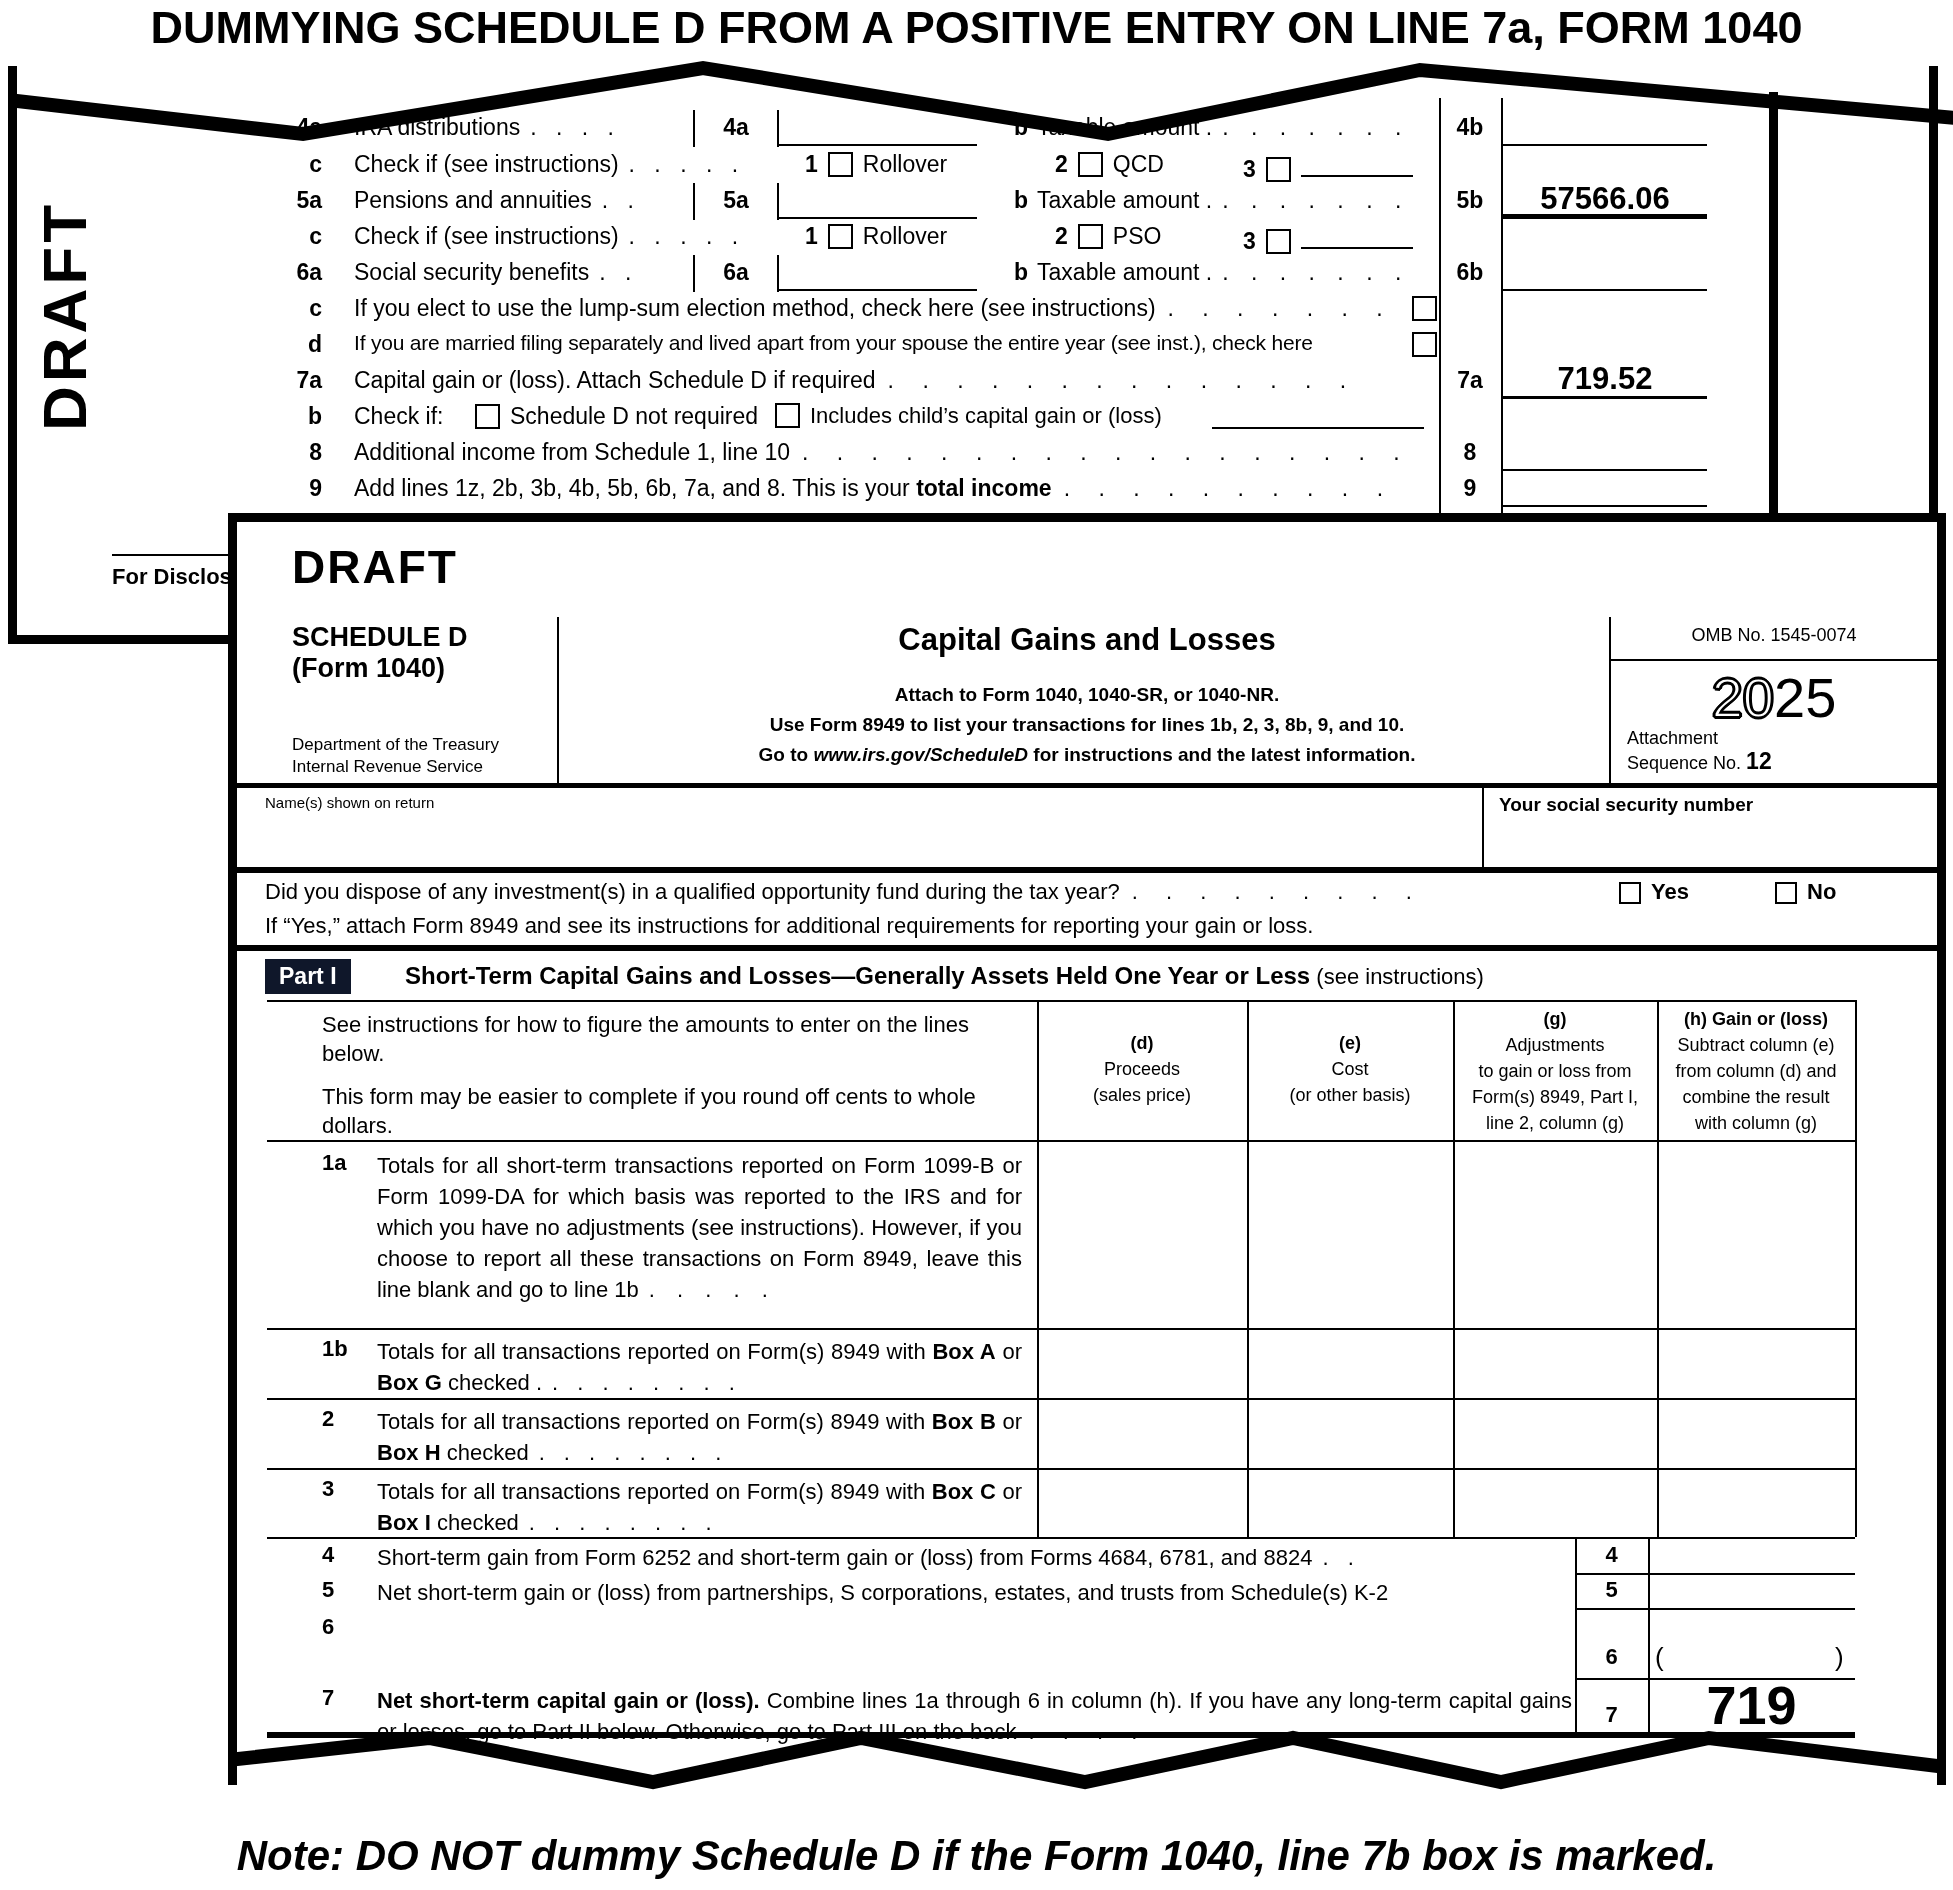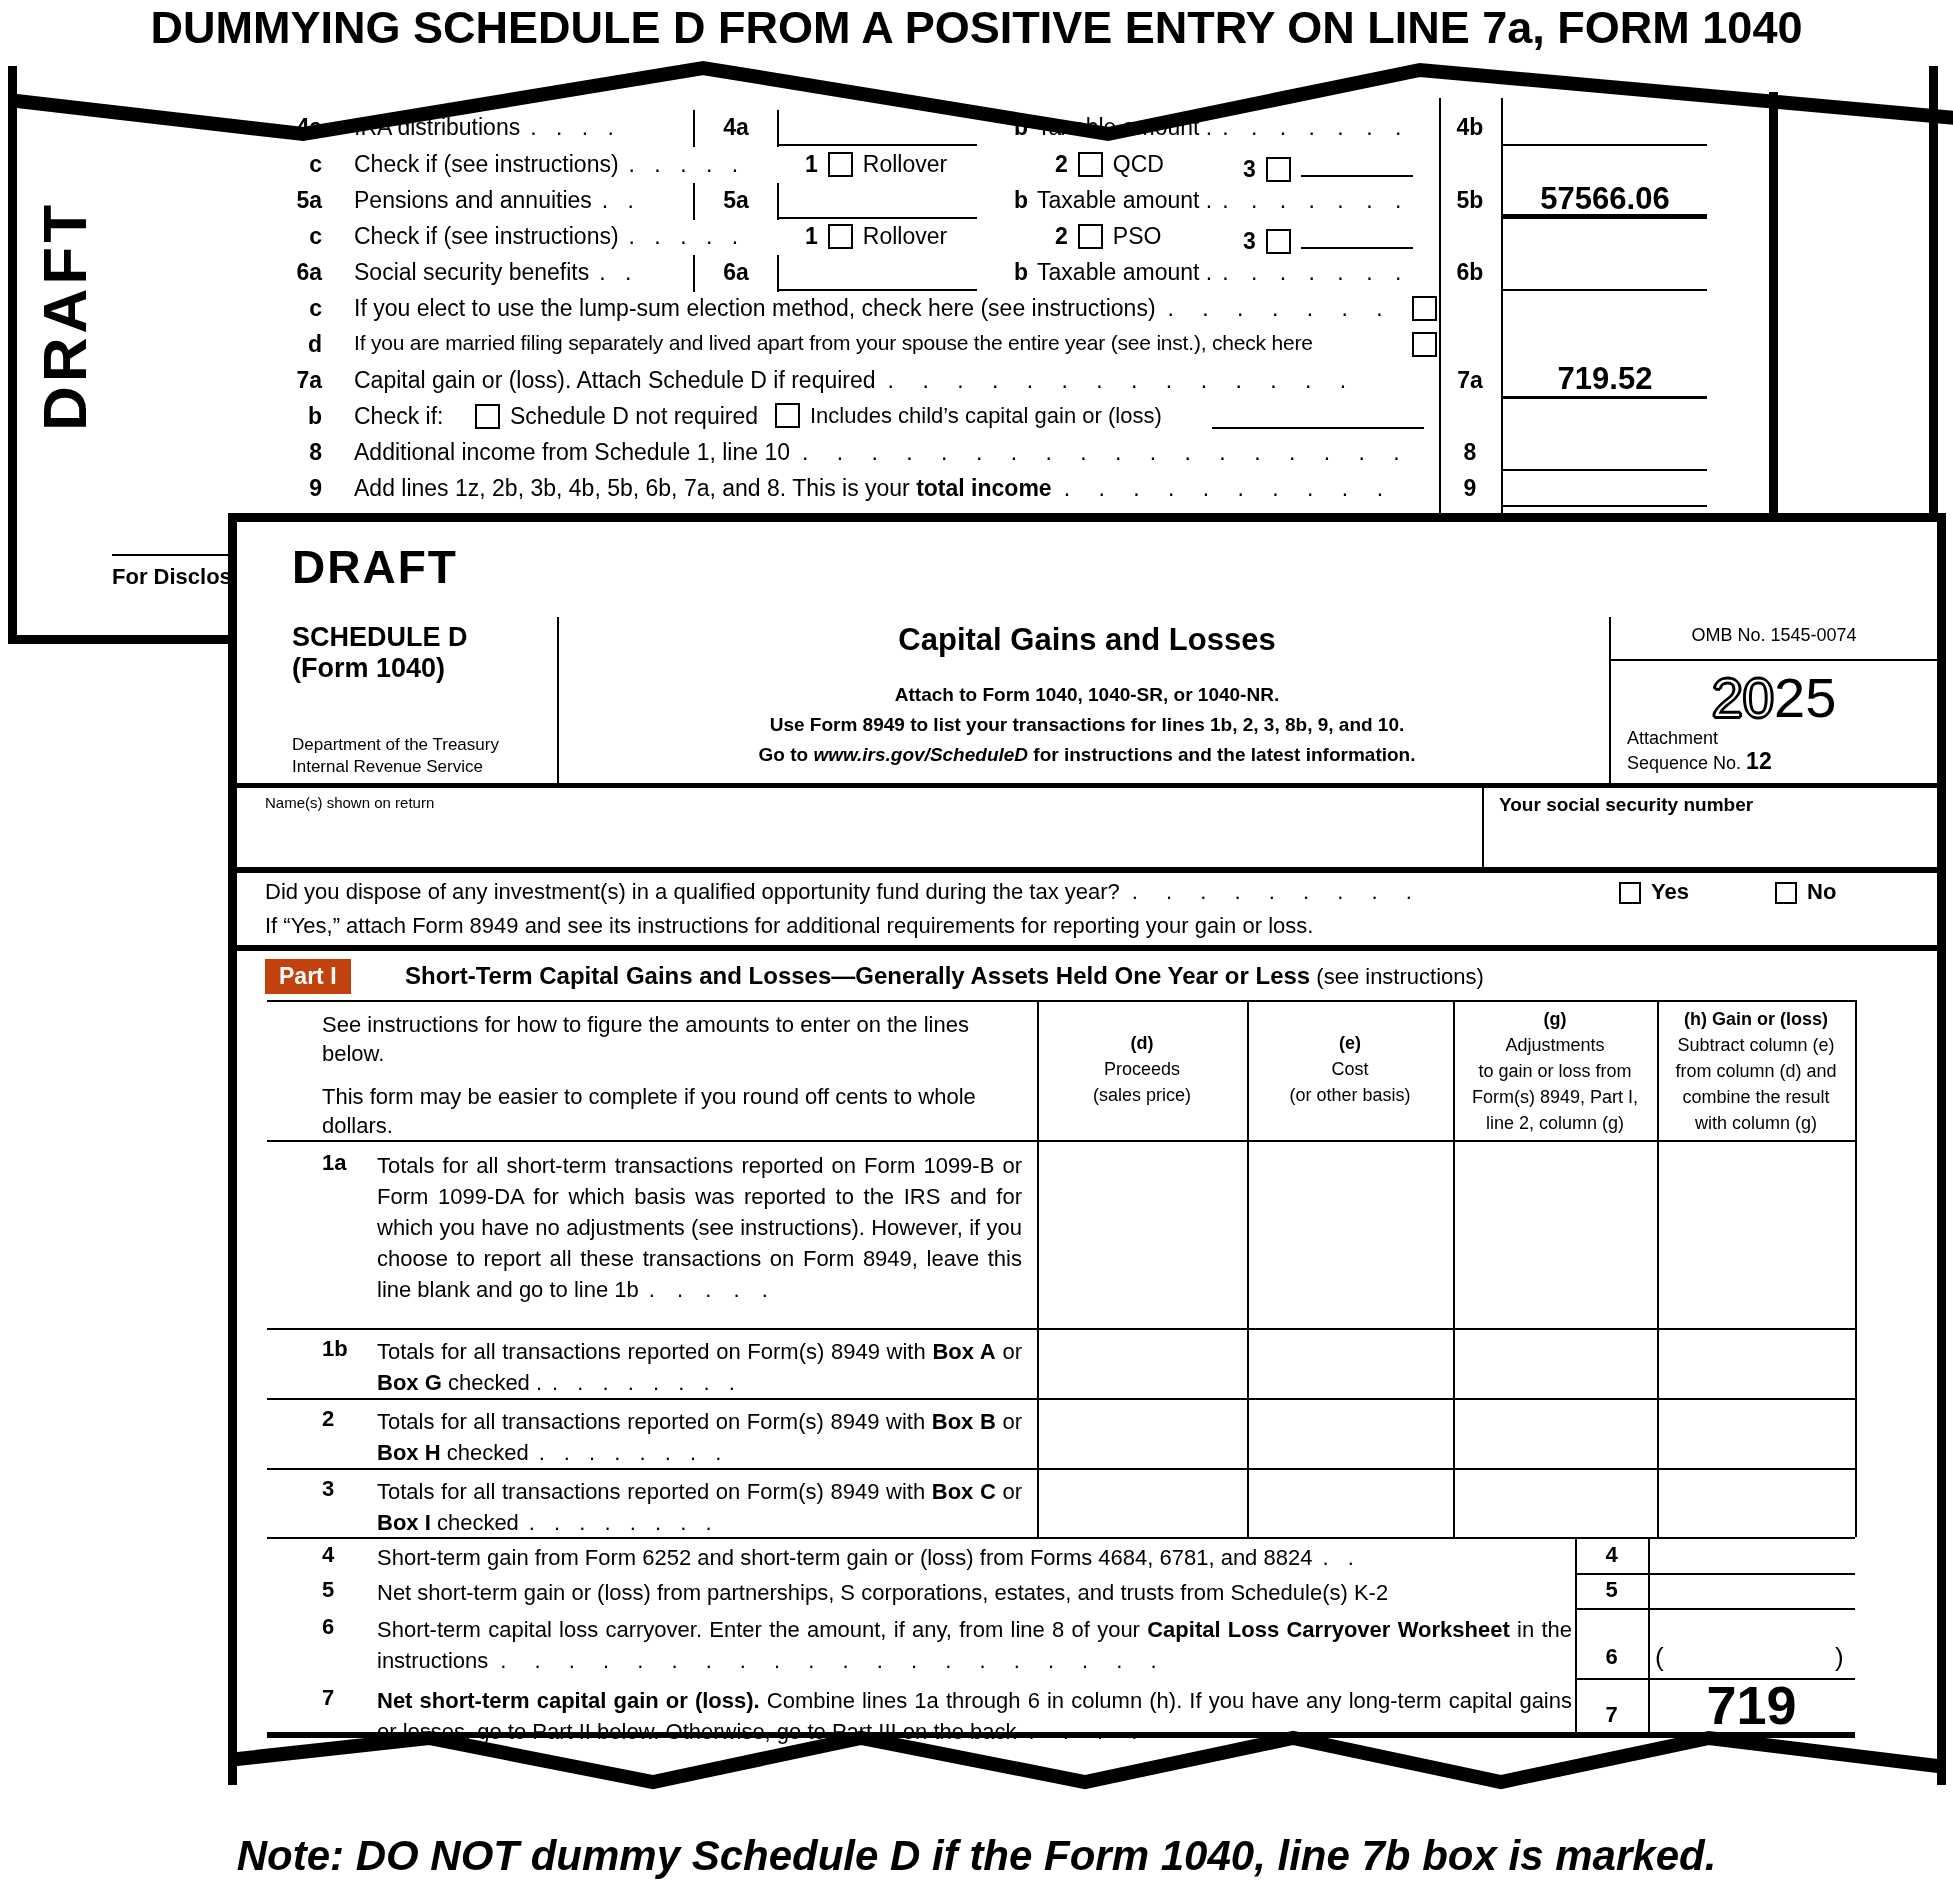--- a/index.html
+++ b/index.html
@@ -66,21 +66,21 @@
   .omb .sq b{font-size:23px;}
   .nm-row{position:absolute;left:0;top:266px;width:1700px;height:85px;border-bottom:6px solid #000;}
   .nm-row .nl{position:absolute;left:28px;top:6px;font-size:15px;}
   .nm-row .sv{position:absolute;left:1245px;top:0;width:2px;height:79px;background:#000;}
   .nm-row .ssn{position:absolute;left:1262px;top:6px;font-size:19px;font-weight:bold;}
   .qof{position:absolute;left:0;top:351px;width:1700px;height:78px;border-bottom:6px solid #000;font-size:22px;}
   .qof .l1{position:absolute;left:28px;top:6px;white-space:nowrap;}
   .qof .l2{position:absolute;left:28px;top:40px;white-space:nowrap;}
   .qof .yn{position:absolute;top:6px;font-weight:bold;}
   .p1{position:absolute;left:0;top:429px;width:1700px;height:49px;}
-  .p1 .badge{position:absolute;left:28px;top:8px;background:#c2410c;color:#fff;font-weight:bold;
+  .p1 .badge{position:absolute;left:28px;top:8px;background:#0f172a;color:#fff;font-weight:bold;
              font-size:23px;padding:4px 14px;}
   .p1 .pt{position:absolute;left:168px;top:11px;font-size:24px;font-weight:bold;white-space:nowrap;}
   .p1 .pt .si{font-weight:normal;font-size:22px;}
   .sd-txt{font-size:22px;line-height:31px;text-align:justify;}
   .sd-num{position:absolute;font-weight:bold;font-size:22px;}
   .intro{position:absolute;left:85px;width:655px;font-size:22px;line-height:29px;}
   .chead{position:absolute;text-align:center;font-size:18px;line-height:26px;}
   .chead b{display:block;}
   .amt7{position:absolute;left:1411px;top:1152px;width:207px;text-align:center;
         font-size:54px;font-weight:bold;}
@@ -314,23 +314,20 @@
   <div class="abs" style="left:1413px;top:1017px;width:205px;height:33px;"></div>
 
   <div class="sd-num" style="left:85px;top:1055px;">5</div>
   <div class="sd-txt abs" style="left:140px;top:1055px;width:1195px;text-align:left;white-space:nowrap;">
     <span>Net short-term gain or (loss) from partnerships, S corporations, estates, and trusts from Schedule(s) K-2</span>
   </div>
   <div class="sd-num" style="left:1338px;top:1055px;width:73px;text-align:center;">5</div>
   <div class="abs" style="left:1413px;top:1053px;width:205px;height:32px;"></div>
 
   <div class="sd-num" style="left:85px;top:1092px;">6</div>
-  <div class="sd-txt abs" style="left:140px;top:1092px;width:1195px;">
-    <span>Short-term capital loss carryover. Enter the amount, if any, from line 8 of your </span><b>Capital Loss Carryover Worksheet</b><span> in the instructions</span><span class="dots dots-w">. . . . . . . . . . . . . . . . . . . .</span>
-  </div>
   <div class="sd-num" style="left:1338px;top:1122px;width:73px;text-align:center;">6</div>
   <span class="paren" style="left:1418px;">(</span>
   <span class="paren" style="left:1598px;">)</span>
   <div class="abs" style="left:1432px;top:1120px;width:160px;height:34px;"></div>
 
   <div class="sd-num" style="left:85px;top:1163px;">7</div>
   <div class="sd-txt abs" style="left:140px;top:1163px;width:1195px;">
     <b>Net short-term capital gain or (loss).</b><span>  Combine lines 1a through 6 in column (h). If you have any long-term capital gains or losses, go to Part II below. Otherwise, go to Part III on the back</span><span class="dots dots-w">. . . .</span>
   </div>
   <div class="sd-num" style="left:1338px;top:1180px;width:73px;text-align:center;">7</div>

